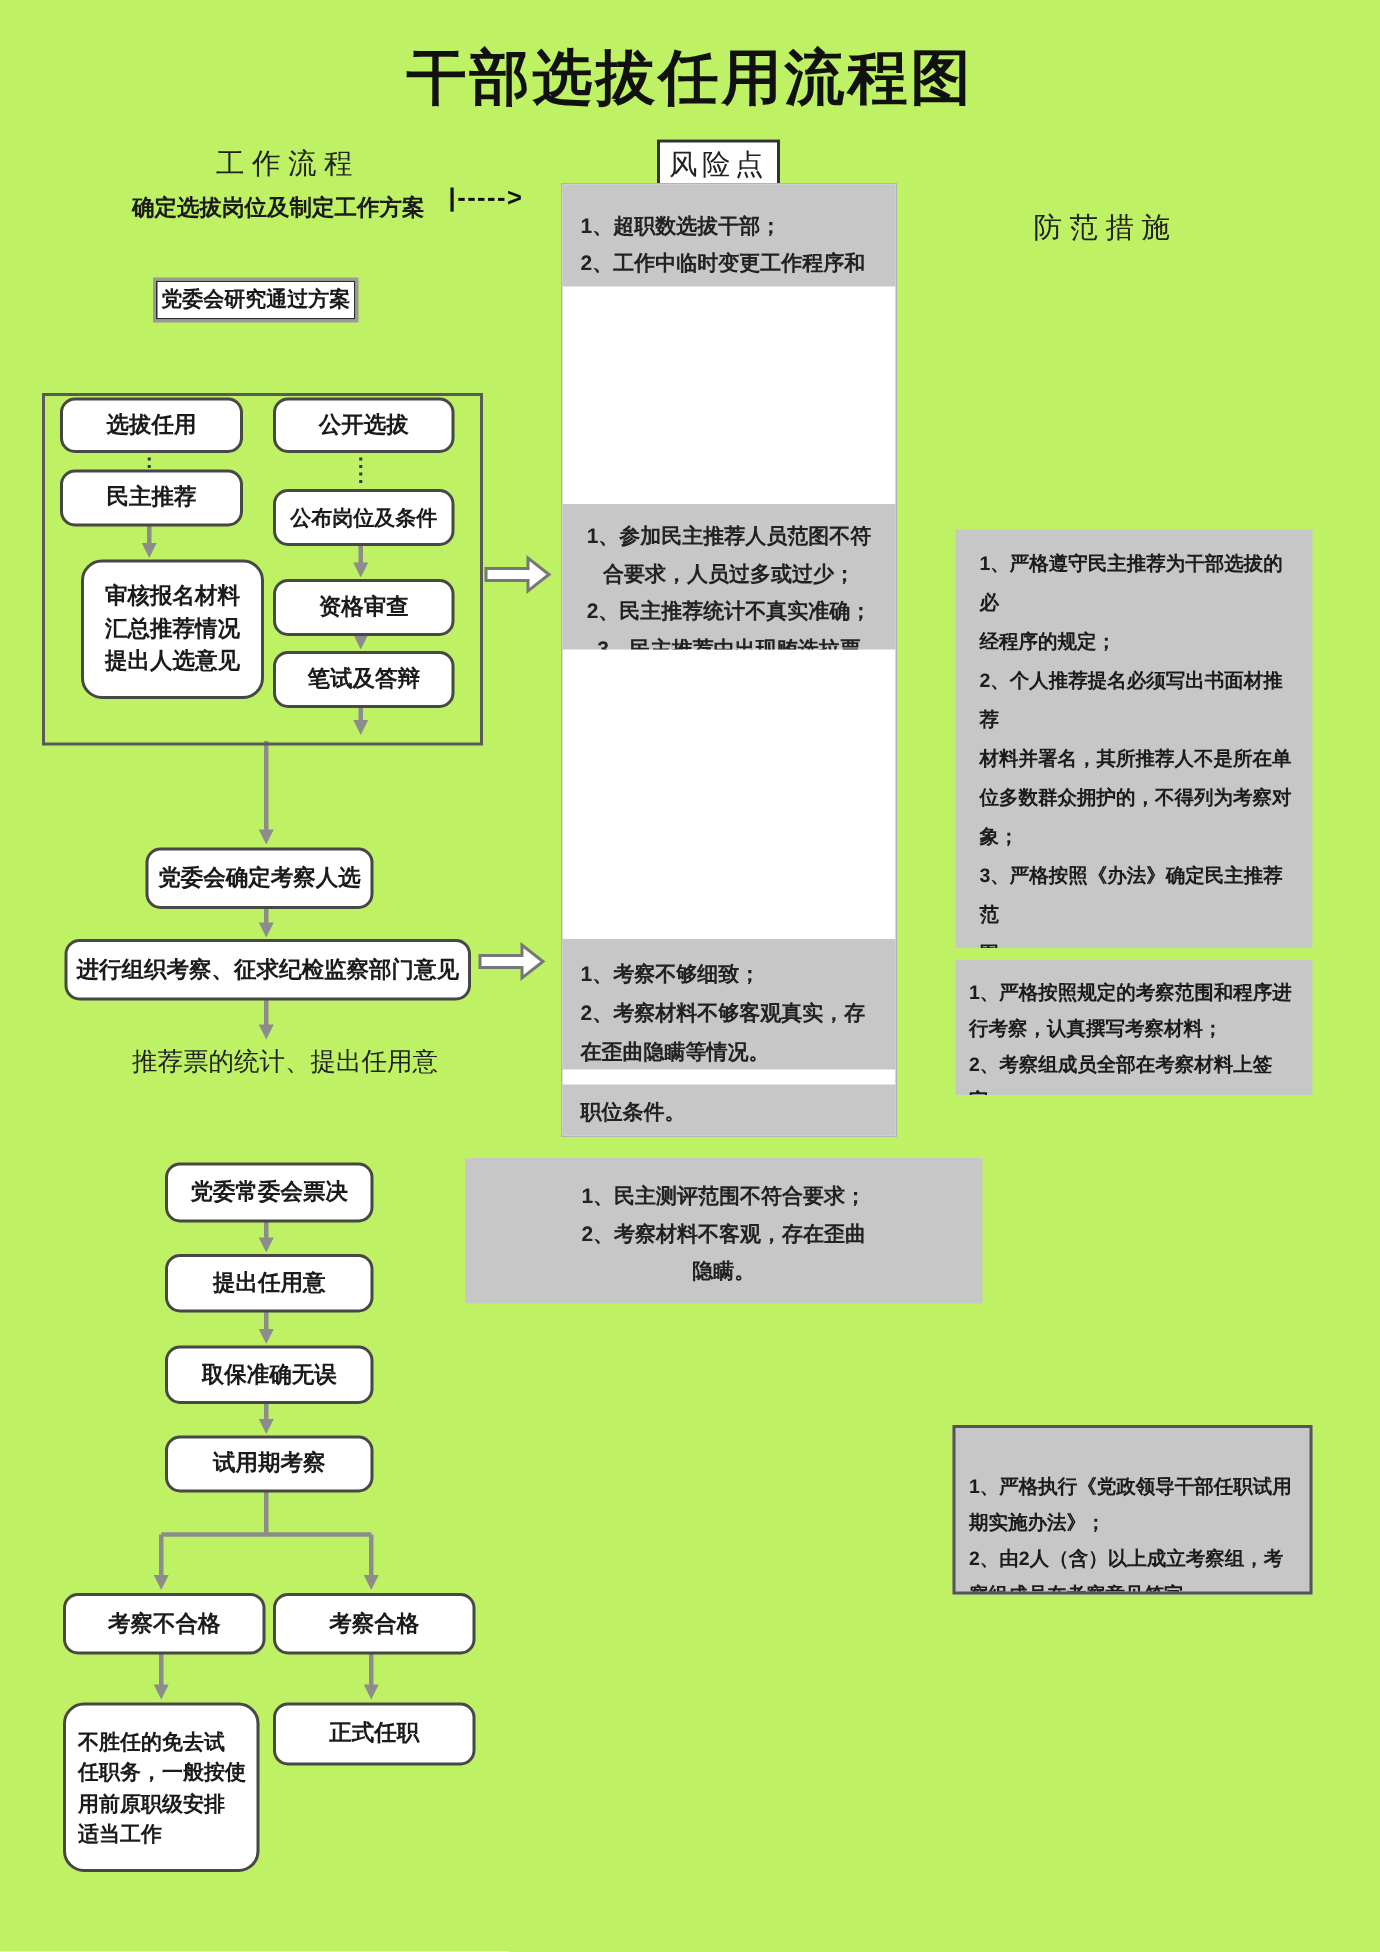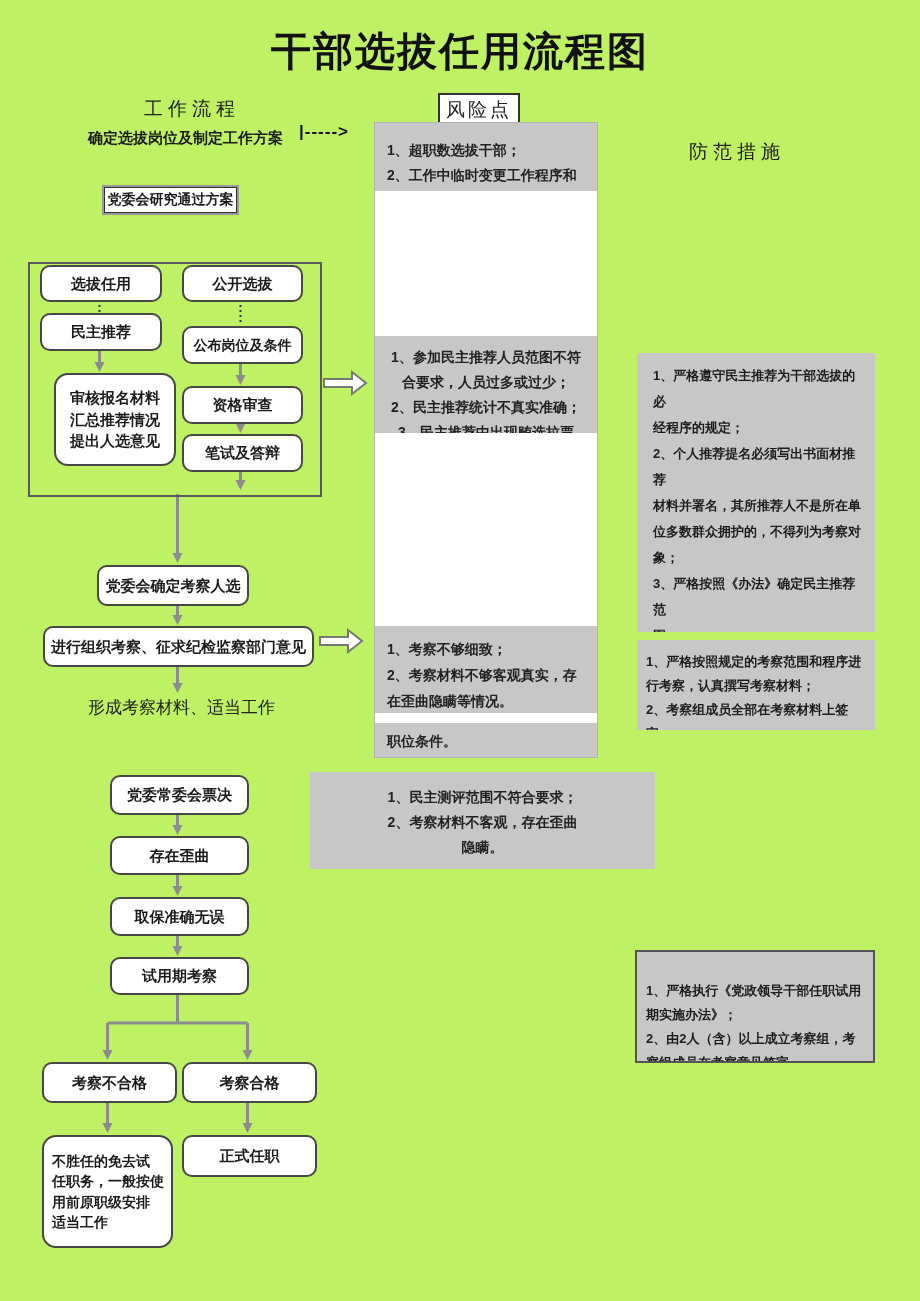--- a/index.html
+++ b/index.html
@@ -92,24 +92,24 @@
   <div class="abs fbox" style="left:40px;top:313px;width:118px;height:34px;">民主推荐</div>
   <div class="abs fbox" style="left:182px;top:326px;width:117px;height:34px;font-size:14px;">公布岗位及条件</div>
   <div class="abs fbox big pre" style="left:40px;top:373px;width:118px;height:89px;margin-left:14px;">审核报名材料
 汇总推荐情况
 提出人选意见</div>
   <div class="abs fbox" style="left:182px;top:386px;width:117px;height:34px;">资格审查</div>
   <div class="abs fbox" style="left:182px;top:434px;width:117px;height:34px;">笔试及答辩</div>
 
   <div class="abs fbox" style="left:97px;top:565px;width:148px;height:37px;">党委会确定考察人选</div>
   <div class="abs fbox" style="left:43px;top:626px;width:267px;height:37px;">进行组织考察、征求纪检监察部门意见</div>
-  <div class="abs light-label" style="left:88px;top:696px;width:260px;">形成考察材料、适当工作</div>
+  <div class="abs light-label" style="left:88px;top:696px;width:260px;">推荐票的统计、提出任用意</div>
 
   <div class="abs fbox" style="left:110px;top:775px;width:135px;height:36px;">党委常委会票决</div>
-  <div class="abs fbox" style="left:110px;top:836px;width:135px;height:35px;">存在歪曲</div>
+  <div class="abs fbox" style="left:110px;top:836px;width:135px;height:35px;">提出任用意</div>
   <div class="abs fbox" style="left:110px;top:897px;width:135px;height:35px;">取保准确无误</div>
   <div class="abs fbox" style="left:110px;top:957px;width:135px;height:34px;">试用期考察</div>
 
   <div class="abs fbox" style="left:42px;top:1062px;width:131px;height:37px;">考察不合格</div>
   <div class="abs fbox" style="left:182px;top:1062px;width:131px;height:37px;">考察合格</div>
   <div class="abs fbox big pre" style="left:42px;top:1135px;width:131px;height:113px;font-size:14px;justify-content:flex-start;text-align:left;padding-left:8px;box-sizing:border-box;">不胜任的免去试
 任职务，一般按使
 用前原职级安排
 适当工作</div>
   <div class="abs fbox" style="left:182px;top:1135px;width:131px;height:38px;">正式任职</div>

